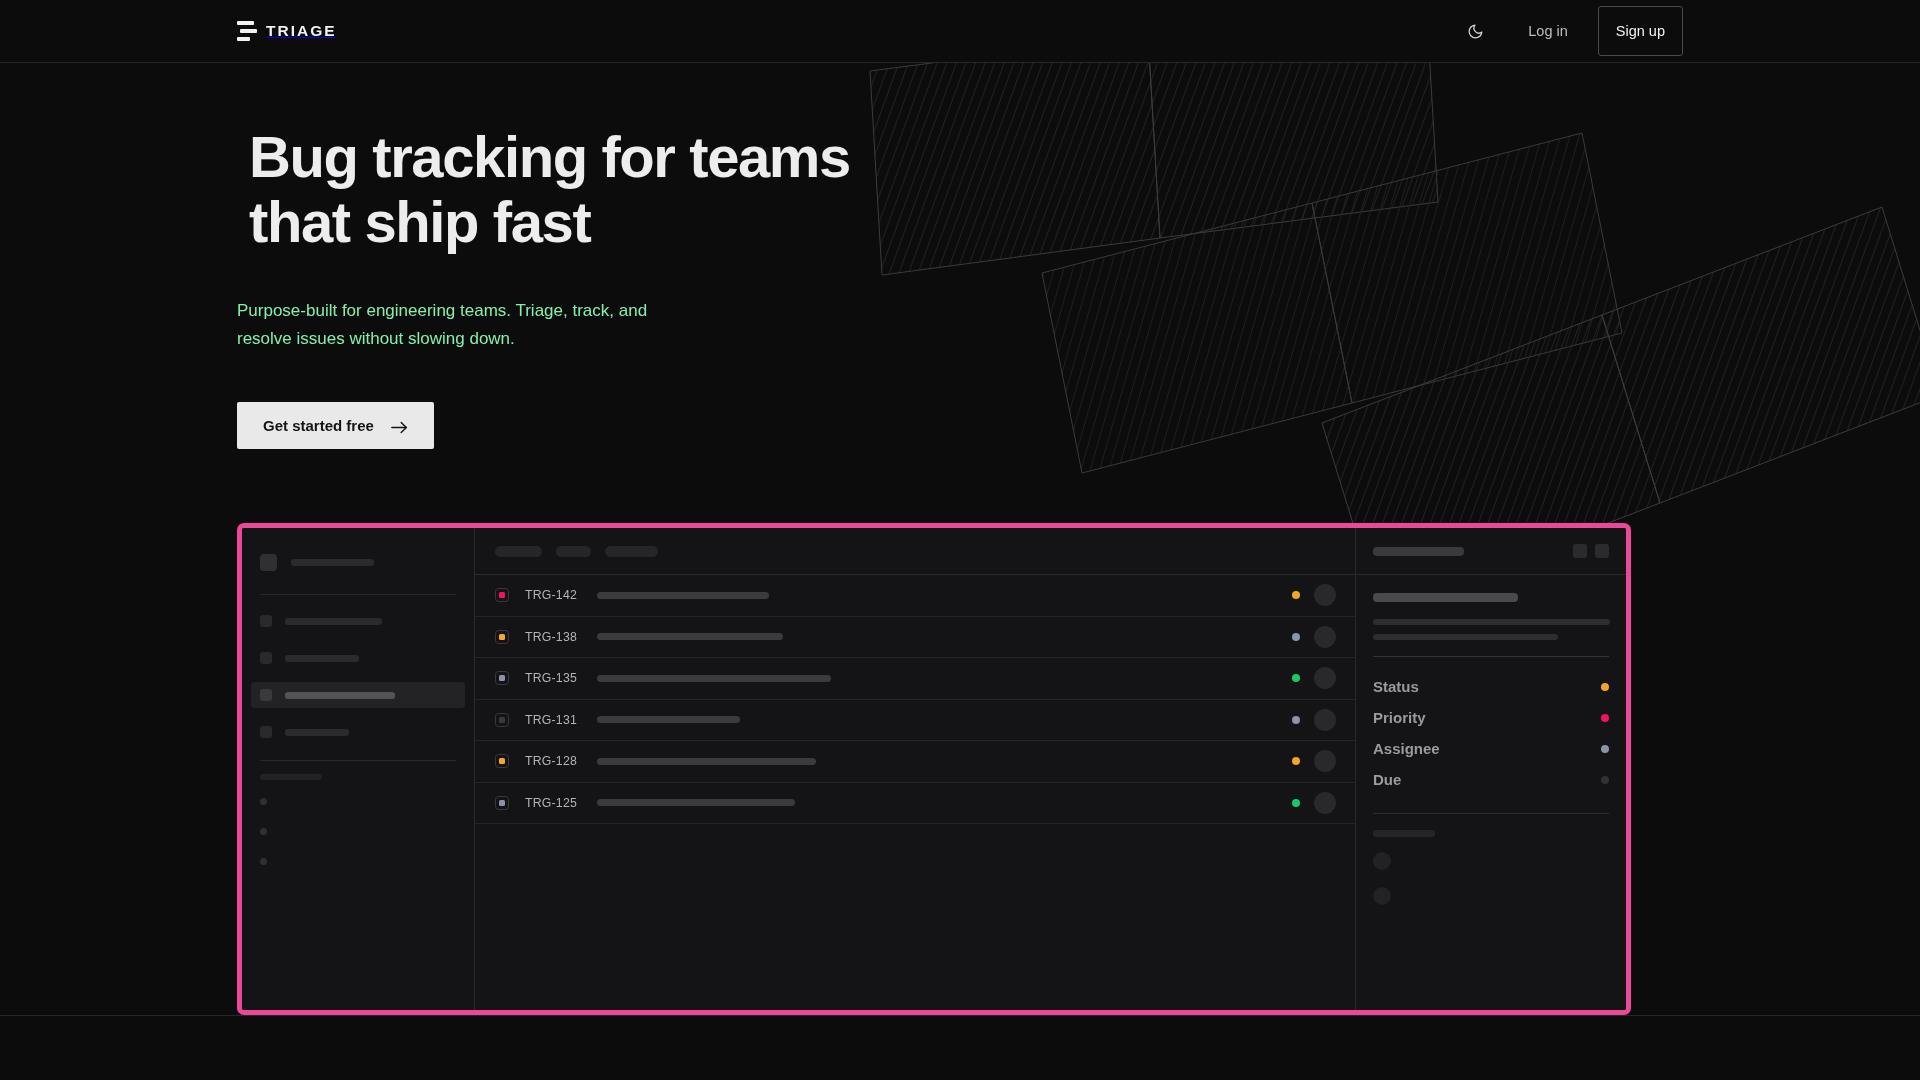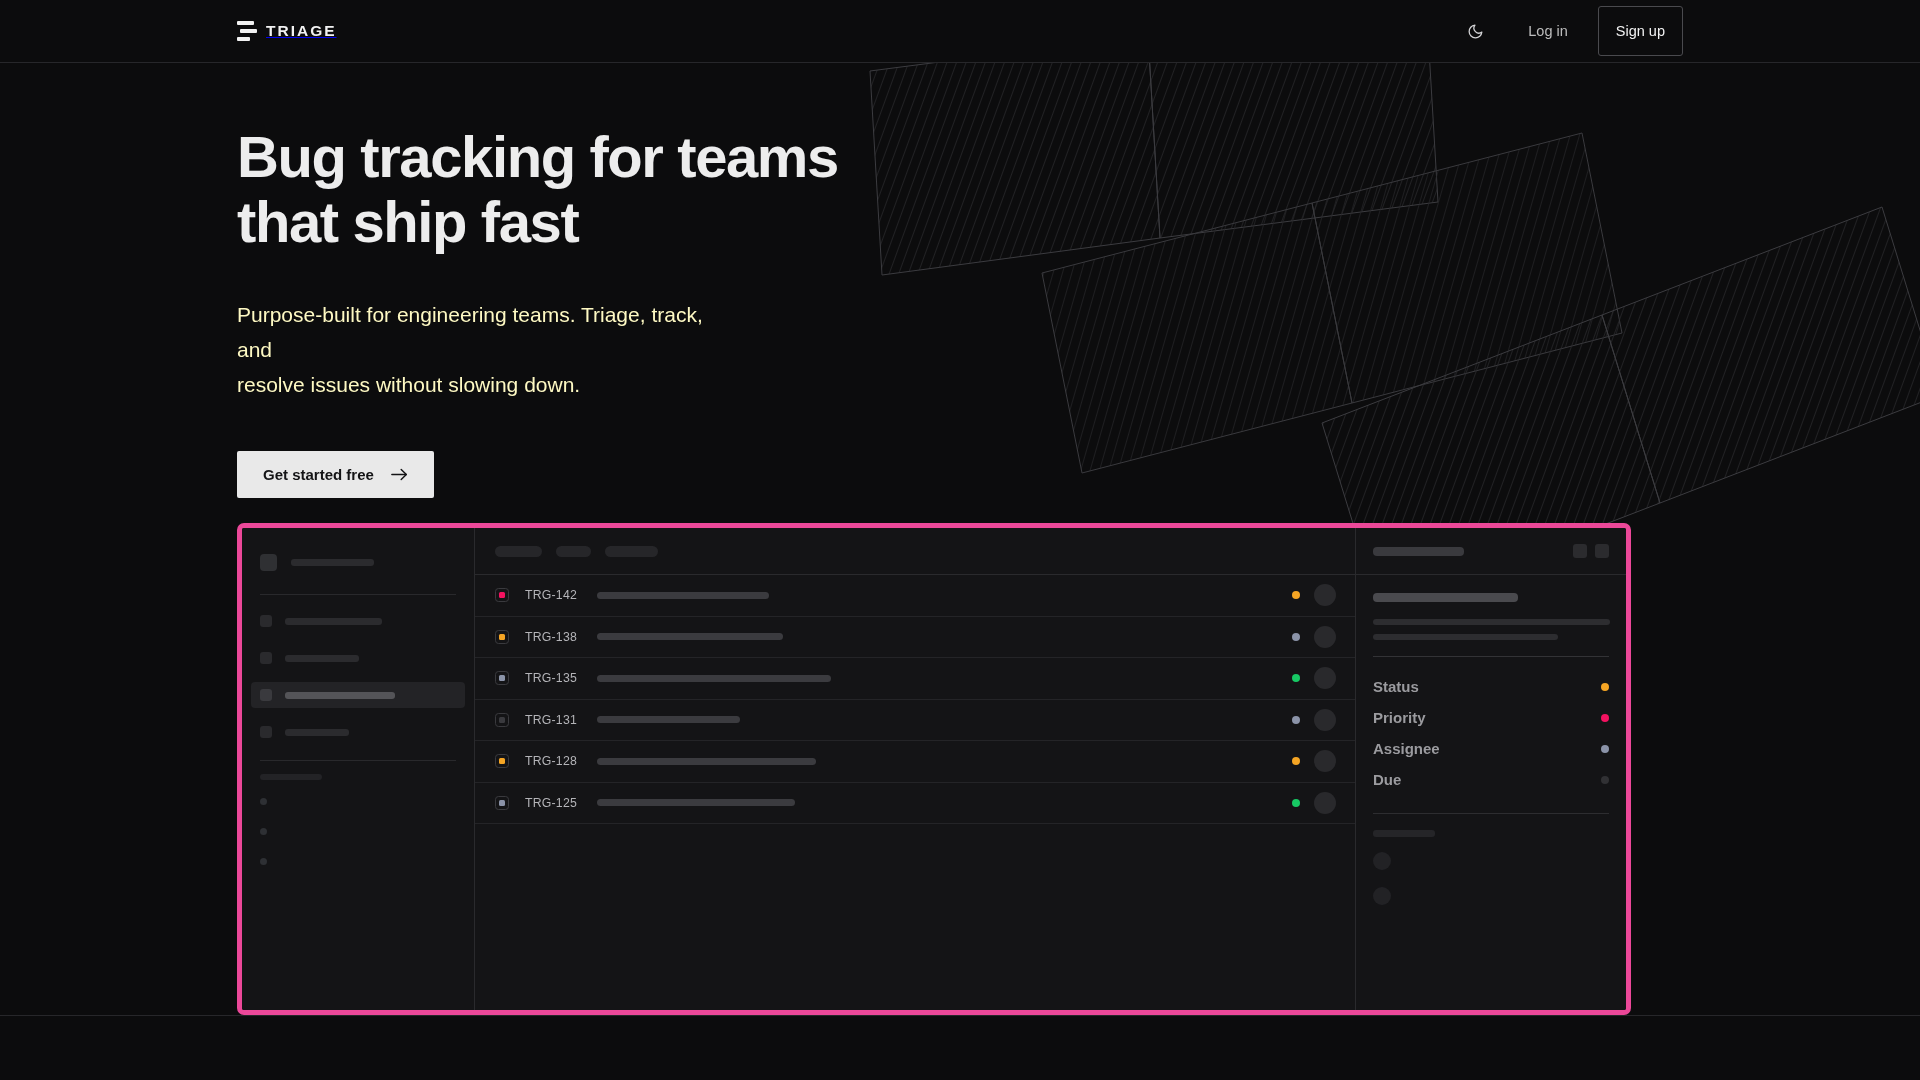--- a/index.html
+++ b/index.html
@@ -135,33 +135,34 @@
     width: 760px;
     z-index: 5;
   }
   .hero-title {
     font-size: 58px;
     line-height: 1.12;
     font-weight: 700;
     letter-spacing: -1.4px;
     color: #ededed;
     white-space: pre-line;
+    margin-left: 12px;
   }
   .hero-sub {
     margin-top: 42px;
-    font-size: 21px;
+    font-size: 17px;
     line-height: 1.68;
-    color: #fef9c3;
+    color: #86efac;
     white-space: pre-line;
     max-width: 480px;
   }
   .cta-btn {
     margin-top: 48px;
     display: inline-flex;
-    align-items: center;
+    align-items: flex-end;
     gap: 17px;
     background: #e9e9e9;
     color: #141416;
     border: none;
     border-radius: 2px;
     font-family: inherit;
     font-size: 15px;
     font-weight: 700;
     padding: 15px 26px;
     cursor: pointer;

